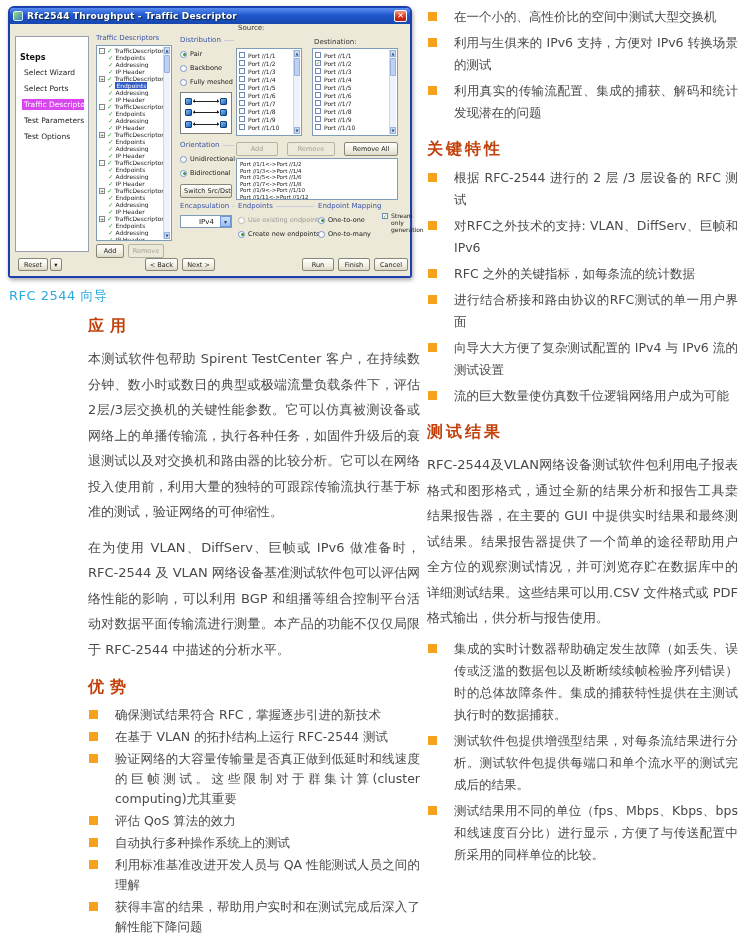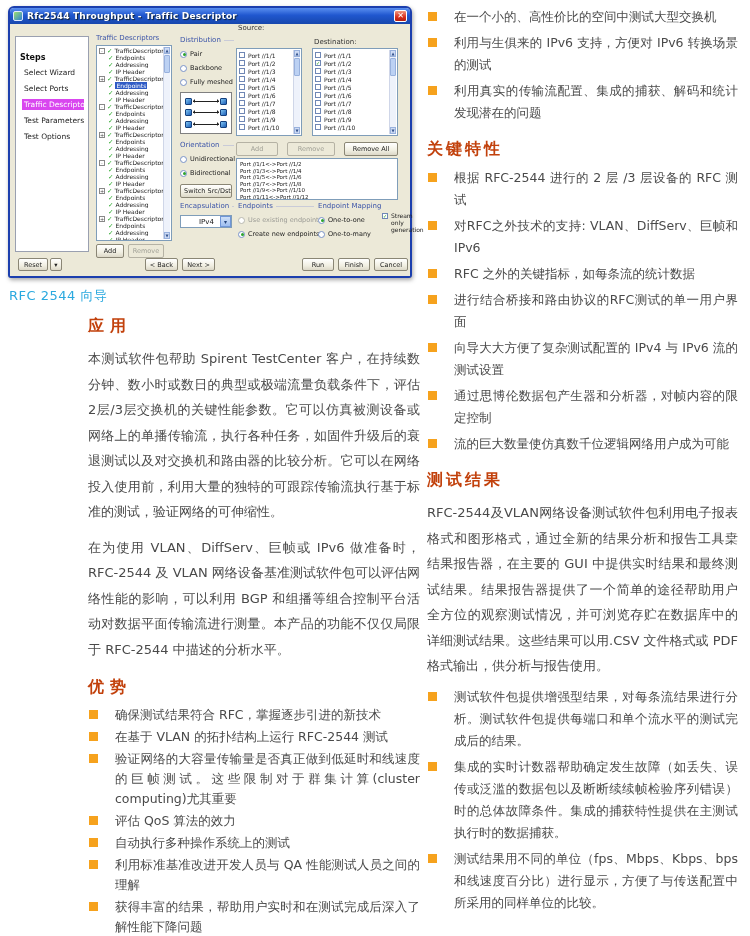--- a/index.html
+++ b/index.html
@@ -547,23 +547,22 @@
       <li><span class="bullet-sq"></span><span class="bullet-text">利用与生俱来的 IPv6 支持，方便对 IPv6 转换场景的测试</span></li>
       <li><span class="bullet-sq"></span><span class="bullet-text">利用真实的传输流配置、集成的捕获、解码和统计发现潜在的问题</span></li>
     </ul>
   <h2 class="sec tight">关键特性</h2>
   <ul class="blist" id="kf-list">
       <li><span class="bullet-sq"></span><span class="bullet-text">根据 RFC-2544 进行的 2 层 /3 层设备的 RFC 测试</span></li>
       <li><span class="bullet-sq"></span><span class="bullet-text">对RFC之外技术的支持: VLAN、DiffServ、巨帧和IPv6</span></li>
       <li><span class="bullet-sq"></span><span class="bullet-text">RFC 之外的关键指标，如每条流的统计数据</span></li>
       <li><span class="bullet-sq"></span><span class="bullet-text">进行结合桥接和路由协议的RFC测试的单一用户界面</span></li>
       <li><span class="bullet-sq"></span><span class="bullet-text">向导大大方便了复杂测试配置的 IPv4 与 IPv6 流的测试设置</span></li>
-      <li><span class="bullet-sq"></span><span class="bullet-text">通过思博伦数据包产生器和分析器，对帧内容的限定控制</span></li>
       <li><span class="bullet-sq"></span><span class="bullet-text">流的巨大数量使仿真数千位逻辑网络用户成为可能</span></li>
     </ul>
   <h2 class="sec tight">测试结果</h2>
   <p>RFC-2544及VLAN网络设备测试软件包利用电子报表格式和图形格式，通过全新的结果分析和报告工具枽 结果报告器，在主要的 GUI 中提供实时结果和最终测试结果。结果报告器提供了一个简单的途径帮助用户全方位的观察测试情况，并可浏览存贮在数据库中的详细测试结果。这些结果可以用.CSV 文件格式或 PDF 格式输出，供分析与报告使用。</p>
   <ul class="blist" id="tr-list">
+      <li><span class="bullet-sq"></span><span class="bullet-text">集成的实时计数器帮助确定发生故障（如丢失、误传或泛滥的数据包以及断断续续帧检验序列错误）时的总体故障条件。集成的捕获特性提供在主测试执行时的数据捕获。</span></li>
       <li><span class="bullet-sq"></span><span class="bullet-text">测试软件包提供增强型结果，对每条流结果进行分析。测试软件包提供每端口和单个流水平的测试完成后的结果。</span></li>
-      <li><span class="bullet-sq"></span><span class="bullet-text">集成的实时计数器帮助确定发生故障（如丢失、误传或泛滥的数据包以及断断续续帧检验序列错误）时的总体故障条件。集成的捕获特性提供在主测试执行时的数据捕获。</span></li>
       <li><span class="bullet-sq"></span><span class="bullet-text">测试结果用不同的单位（fps、Mbps、Kbps、bps 和线速度百分比）进行显示，方便了与传送配置中所采用的同样单位的比较。</span></li>
     </ul>
 </div>
 
 </body></html>

